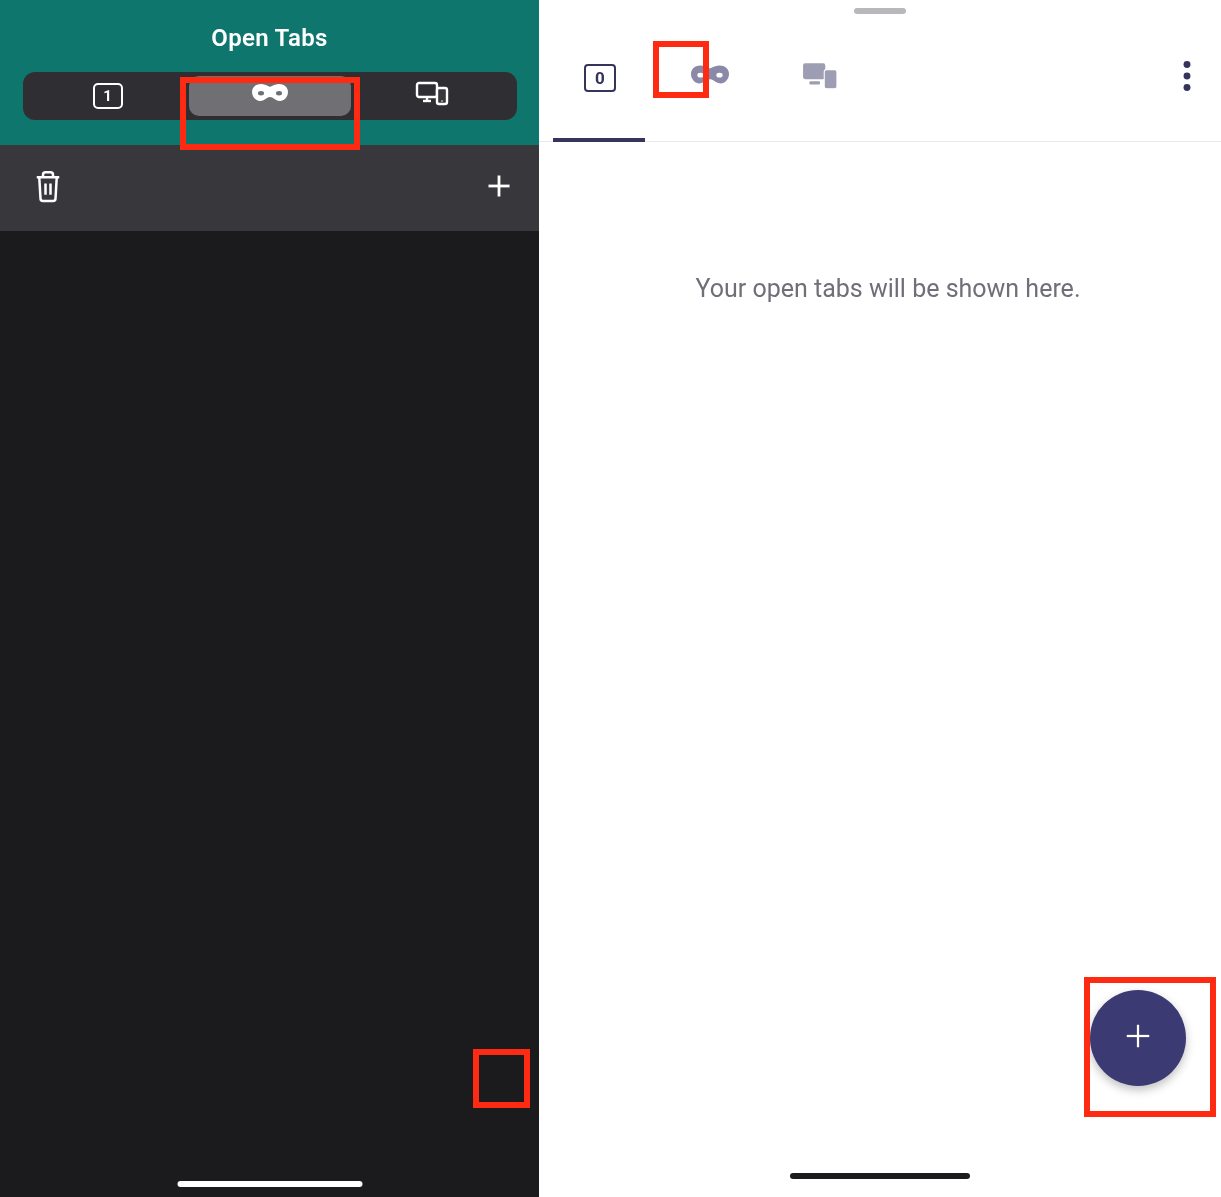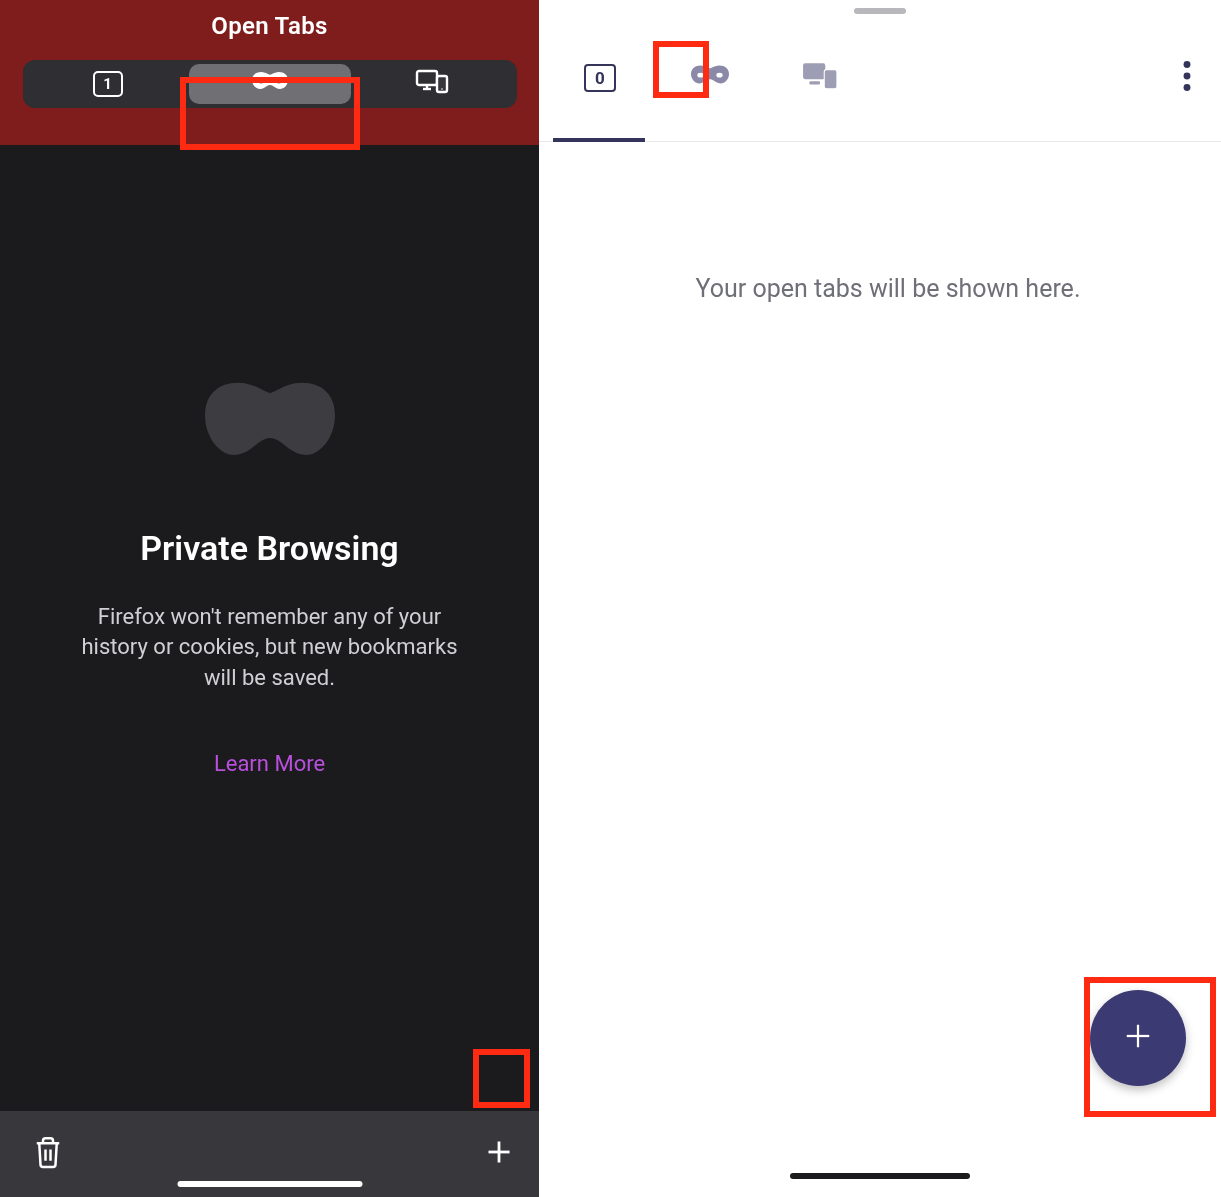--- a/index.html
+++ b/index.html
@@ -6,21 +6,21 @@
   html, body { width: 1221px; height: 1197px; font-family: -apple-system, BlinkMacSystemFont, "Segoe UI", Roboto, sans-serif; }
   body { display: flex; background: #fff; }
 
   
   .panel-left {
     width: 539px; height: 1197px; background: #1b1b1d; position: relative;
     display: flex; flex-direction: column; color: #fff;
     border-radius: 6px 6px 0 0;
   }
   .ios-header {
-    background: #7f1d1d; height: 145px; padding-top: 12px;
+    background: #0f766e; height: 145px; padding-top: 24px;
     display: flex; flex-direction: column; align-items: center;
   }
   .ios-title { font-size: 24px; font-weight: 600; color: #fff; letter-spacing: 0.3px; }
   .seg-wrap {
     margin-top: 20px; width: 494px; height: 48px;
     background: #2f2f33; border-radius: 12px;
     display: flex; align-items: center; padding: 4px;
   }
   .seg {
     flex: 1; height: 40px; border-radius: 10px;
@@ -154,30 +154,20 @@
             <line x1="12" y1="16" x2="12" y2="20"></line>
             <rect x="22" y="7" width="10" height="16" rx="2" fill="#38383c"></rect>
             <circle cx="27" cy="20" r="0.8" fill="#fff" stroke="none"></circle>
           </svg>
         </span>
       </div>
     </div>
   </div>
   <div class="seg-highlight"></div>
 
-  <div class="ios-body">
-    <span class="mask-big">
-      <svg width="130" height="92" viewBox="0 0 36 24">
-        <path fill="#3d3d41" d="M9 0 C4 0 0 3 0 9 c0 6 4 11 8 11 c3 0 5-2 7-3.5 c1-0.7 2-1.2 3-1.2 s2 0.5 3 1.2 c2 1.5 4 3.5 7 3.5 c4 0 8-5 8-11 c0-6-4-9-9-9 c-3 0-5 1-7 2 c-1 0.5-1.5 0.8-2 0.8 s-1-0.3-2-0.8 C14 1 12 0 9 0 Z M6.5 9.5 a4 2.6 0 1 0 8 0 a4 2.6 0 1 0 -8 0 Z M21.5 9.5 a4 2.6 0 1 0 8 0 a4 2.6 0 1 0 -8 0 Z"></path>
-      </svg>
-    </span>
-    <div class="pb-title">Private Browsing</div>
-    <div class="pb-desc">Firefox won't remember any of your history or cookies, but new bookmarks will be saved.</div>
-    <div class="pb-learn">Learn More</div>
-  </div>
 
   <div class="ios-footer">
     <div class="trash-btn">
       <span>
         <svg width="30" height="34" viewBox="0 0 24 26" fill="none" stroke="#fff" stroke-width="2">
           <path d="M3 6h18"></path>
             <path d="M8 6V4a2 2 0 0 1 2-2h4a2 2 0 0 1 2 2v2"></path>
           <path d="M5 6l1 17a2 2 0 0 0 2 2h8a2 2 0 0 0 2-2l1-17"></path>
           <line x1="10" y1="11" x2="10" y2="20"></line>
             <line x1="14" y1="11" x2="14" y2="20"></line>

